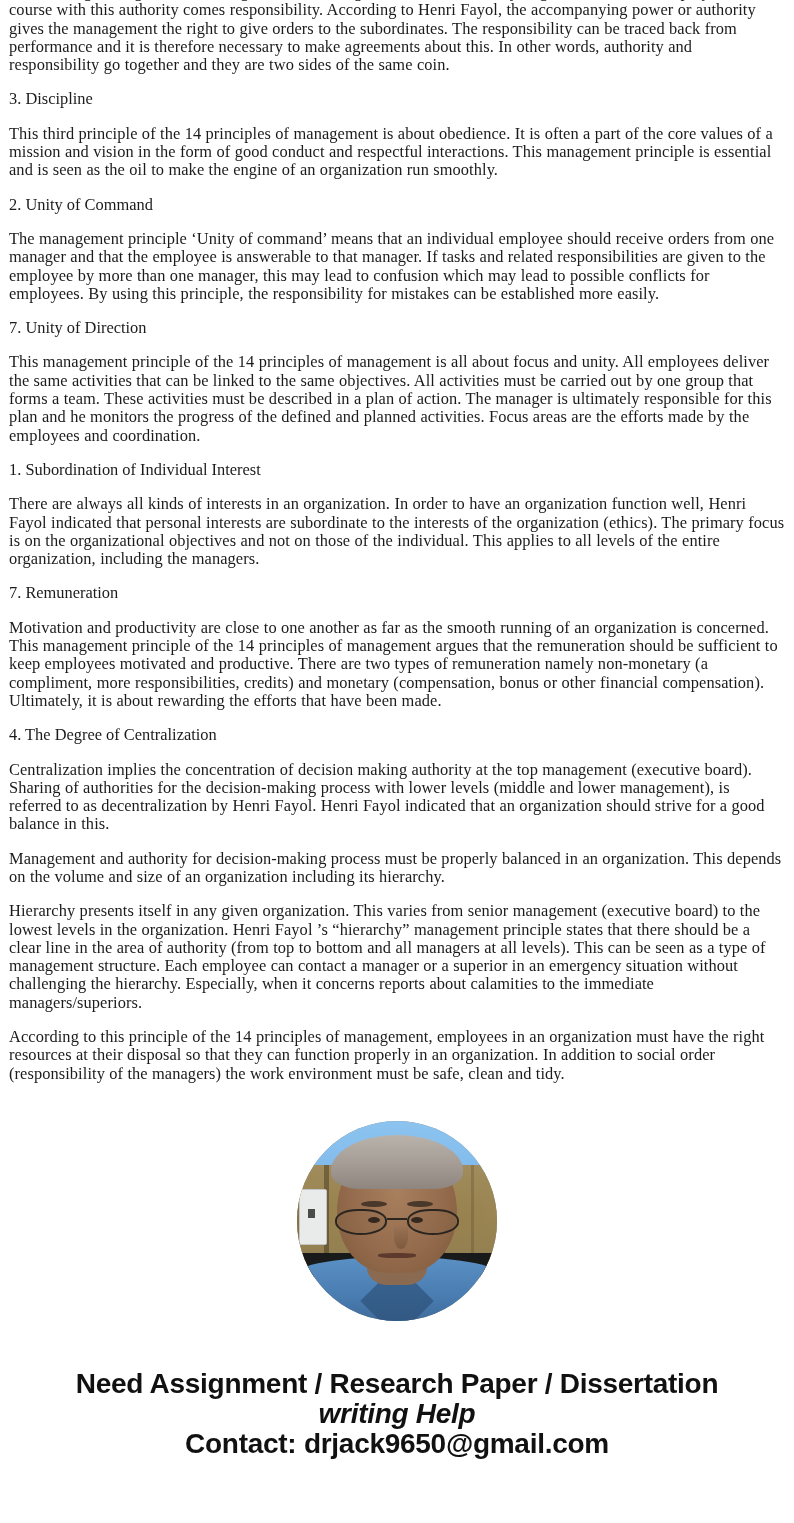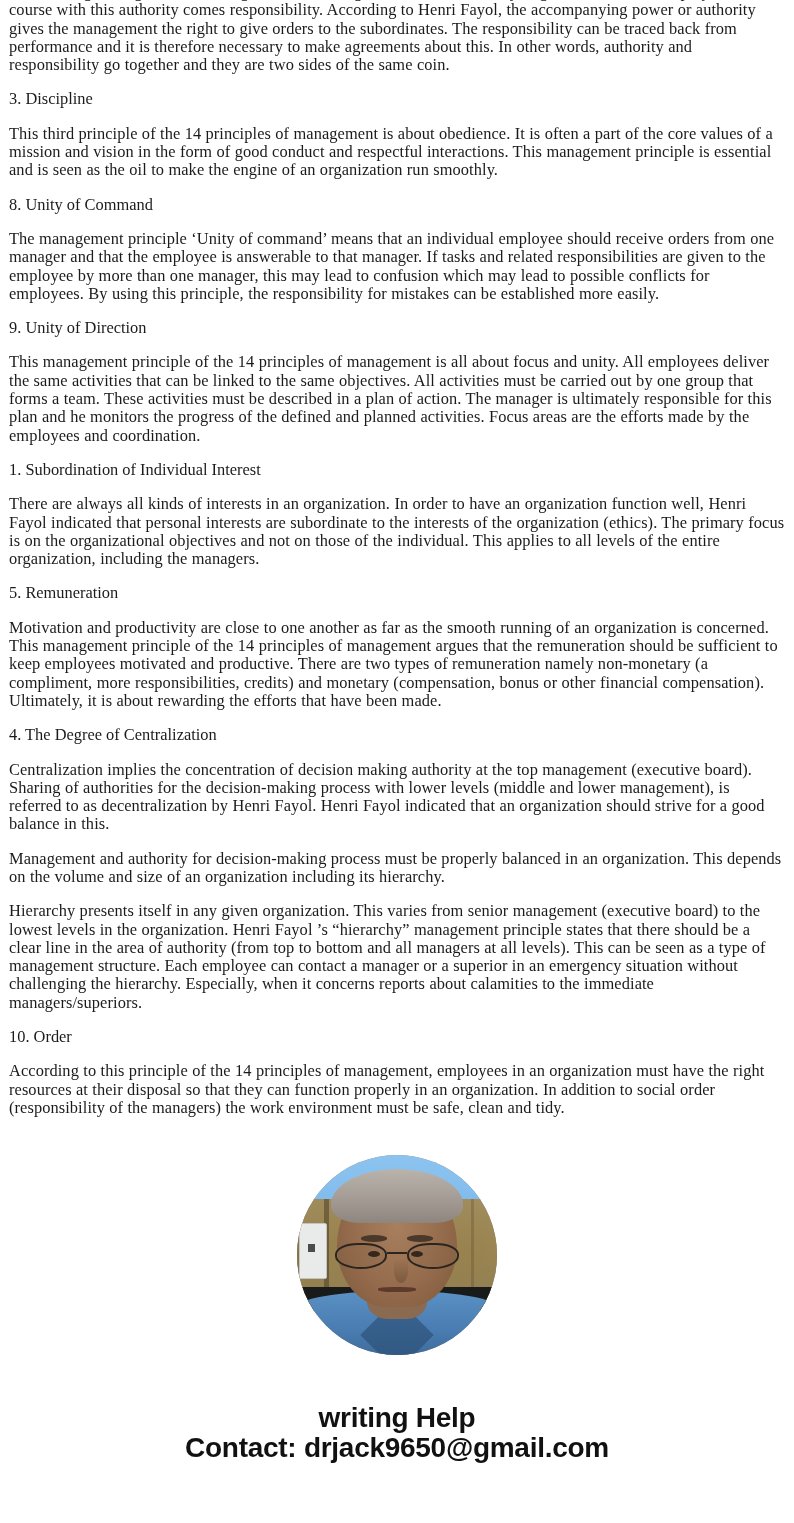--- a/index.html
+++ b/index.html
@@ -240,45 +240,44 @@
   .cta {
     margin-top: 48px;
     text-align: center;
     font-family: "Liberation Sans", "DejaVu Sans", sans-serif;
     font-weight: bold;
     font-size: 28px;
     line-height: 30px;
     color: #111111;
     letter-spacing: -0.01em;
   }
-  .cta-line2 { display: block; }
+  .cta-line2 { display: block; font-style: italic; }
   .cta-line3 { display: block; }
 </style>
 </head>
 <body>
 
 <div class="page">
 
   <div id="article-body">
       <p class="para first">In order to get things done in an organization, management has the authority to give orders to the employees. Of course with this authority comes responsibility. According to Henri Fayol, the accompanying power or authority gives the management the right to give orders to the subordinates. The responsibility can be traced back from performance and it is therefore necessary to make agreements about this. In other words, authority and responsibility go together and they are two sides of the same coin.</p>
       <h3 class="heading">3. Discipline</h3>
       <p class="para">This third principle of the 14 principles of management is about obedience. It is often a part of the core values of a mission and vision in the form of good conduct and respectful interactions. This management principle is essential and is seen as the oil to make the engine of an organization run smoothly.</p>
-      <h3 class="heading">8. Unity of Command</h3>
+      <h3 class="heading">2. Unity of Command</h3>
       <p class="para">The management principle ‘Unity of command’ means that an individual employee should receive orders from one manager and that the employee is answerable to that manager. If tasks and related responsibilities are given to the employee by more than one manager, this may lead to confusion which may lead to possible conflicts for employees. By using this principle, the responsibility for mistakes can be established more easily.</p>
-      <h3 class="heading">9. Unity of Direction</h3>
+      <h3 class="heading">7. Unity of Direction</h3>
       <p class="para">This management principle of the 14 principles of management is all about focus and unity. All employees deliver the same activities that can be linked to the same objectives. All activities must be carried out by one group that forms a team. These activities must be described in a plan of action. The manager is ultimately responsible for this plan and he monitors the progress of the defined and planned activities. Focus areas are the efforts made by the employees and coordination.</p>
       <h3 class="heading">1. Subordination of Individual Interest</h3>
       <p class="para">There are always all kinds of interests in an organization. In order to have an organization function well, Henri Fayol indicated that personal interests are subordinate to the interests of the organization (ethics). The primary focus is on the organizational objectives and not on those of the individual. This applies to all levels of the entire organization, including the managers.</p>
-      <h3 class="heading">5. Remuneration</h3>
+      <h3 class="heading">7. Remuneration</h3>
       <p class="para">Motivation and productivity are close to one another as far as the smooth running of an organization is concerned. This management principle of the 14 principles of management argues that the remuneration should be sufficient to keep employees motivated and productive. There are two types of remuneration namely non-monetary (a compliment, more responsibilities, credits) and monetary (compensation, bonus or other financial compensation). Ultimately, it is about rewarding the efforts that have been made.</p>
       <h3 class="heading">4. The Degree of Centralization</h3>
       <p class="para">Centralization implies the concentration of decision making authority at the top management (executive board). Sharing of authorities for the decision-making process with lower levels (middle and lower management), is referred to as decentralization by Henri Fayol. Henri Fayol indicated that an organization should strive for a good balance in this.</p>
       <p class="para">Management and authority for decision-making process must be properly balanced in an organization. This depends on the volume and size of an organization including its hierarchy.</p>
       <p class="para">Hierarchy presents itself in any given organization. This varies from senior management (executive board) to the lowest levels in the organization. Henri Fayol ’s “hierarchy” management principle states that there should be a clear line in the area of authority (from top to bottom and all managers at all levels). This can be seen as a type of management structure. Each employee can contact a manager or a superior in an emergency situation without challenging the hierarchy. Especially, when it concerns reports about calamities to the immediate managers/superiors.</p>
-      <h3 class="heading">10. Order</h3>
       <p class="para">According to this principle of the 14 principles of management, employees in an organization must have the right resources at their disposal so that they can function properly in an organization. In addition to social order (responsibility of the managers) the work environment must be safe, clean and tidy.</p>
     </div>
 
   <div class="portrait-wrap">
     <div class="portrait" role="img">
       <div class="pt-sky"></div>
       <div class="pt-wall"></div>
       <div class="pt-plate"></div>
       <div class="pt-band"></div>
       <div class="pt-shirt"></div>
@@ -294,17 +293,18 @@
         <div class="pt-lens l"></div>
         <div class="pt-bridge"></div>
         <div class="pt-lens r"></div>
       </div>
       <div class="pt-nose"></div>
       <div class="pt-mouth"></div>
     </div>
   </div>
 
   <div class="cta">
+    <span class="cta-line1">Need Assignment / Research Paper / Dissertation</span>
     <span class="cta-line2">writing Help</span>
     <span class="cta-line3">Contact: drjack9650@gmail.com</span>
   </div>
 
 </div>
 
 </body></html>

